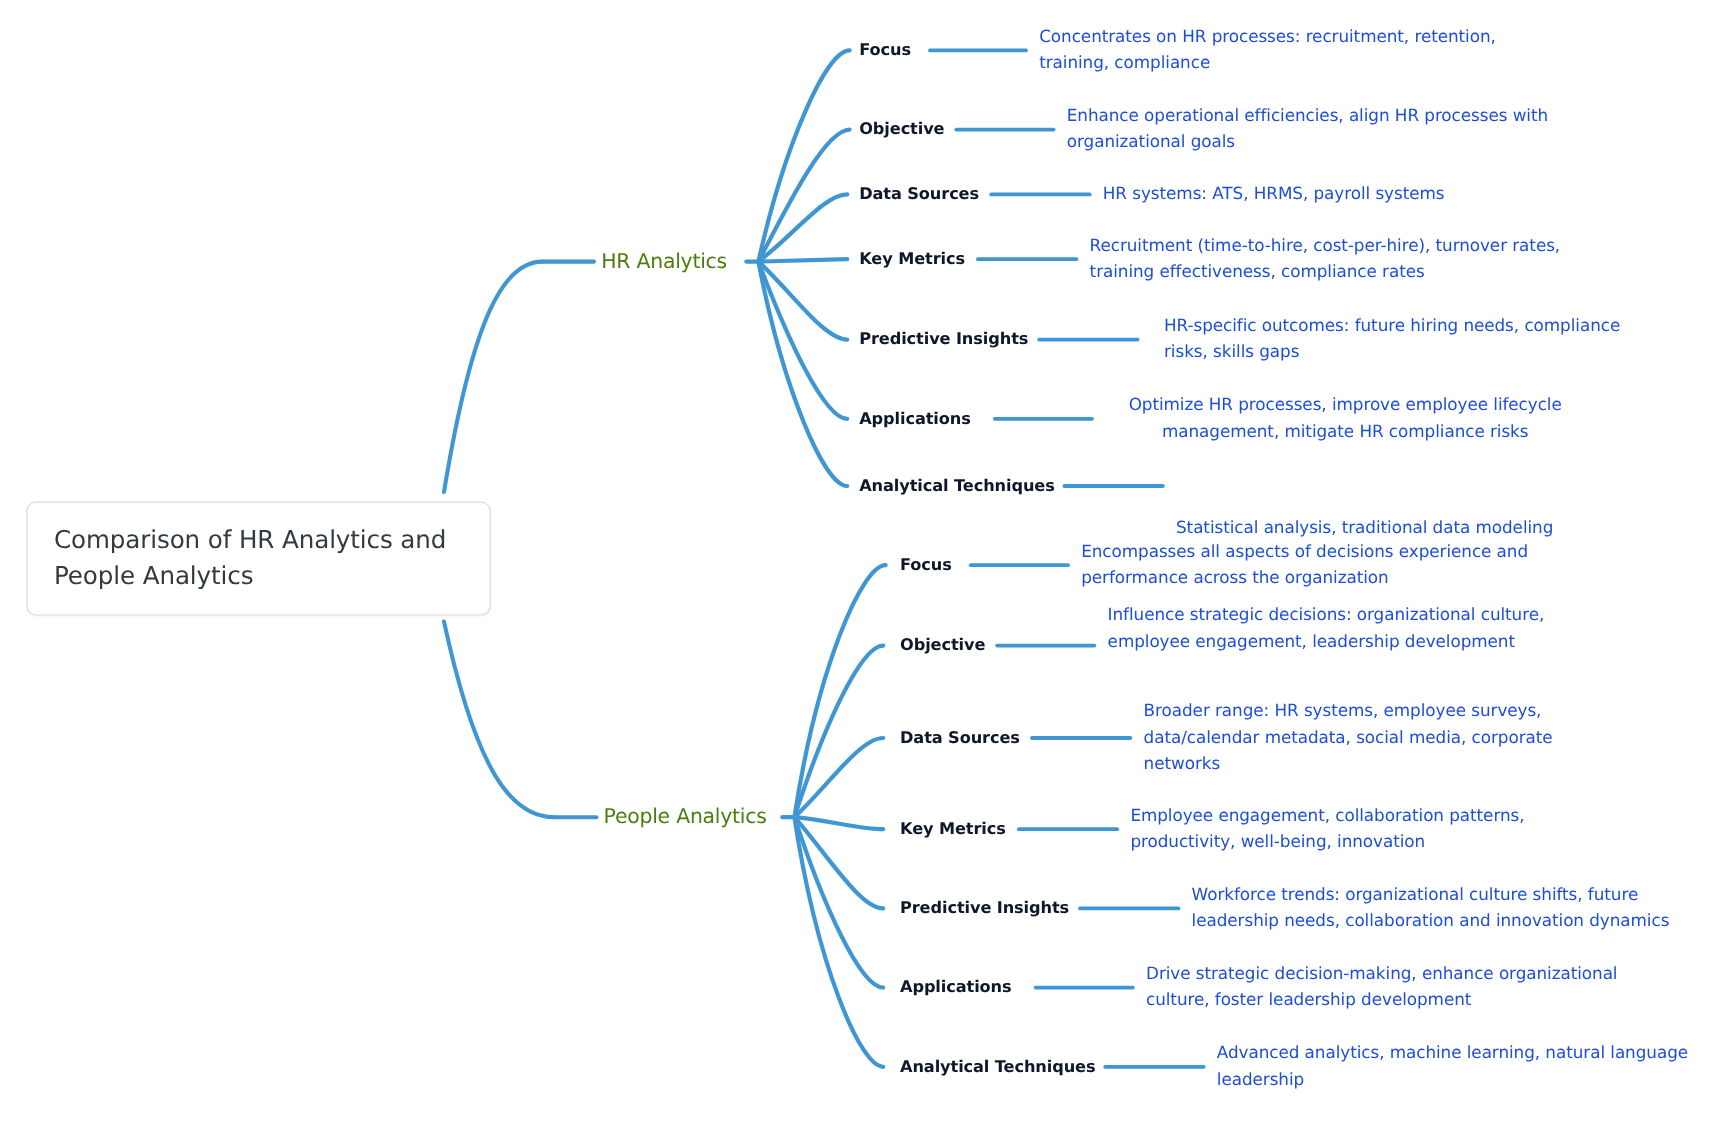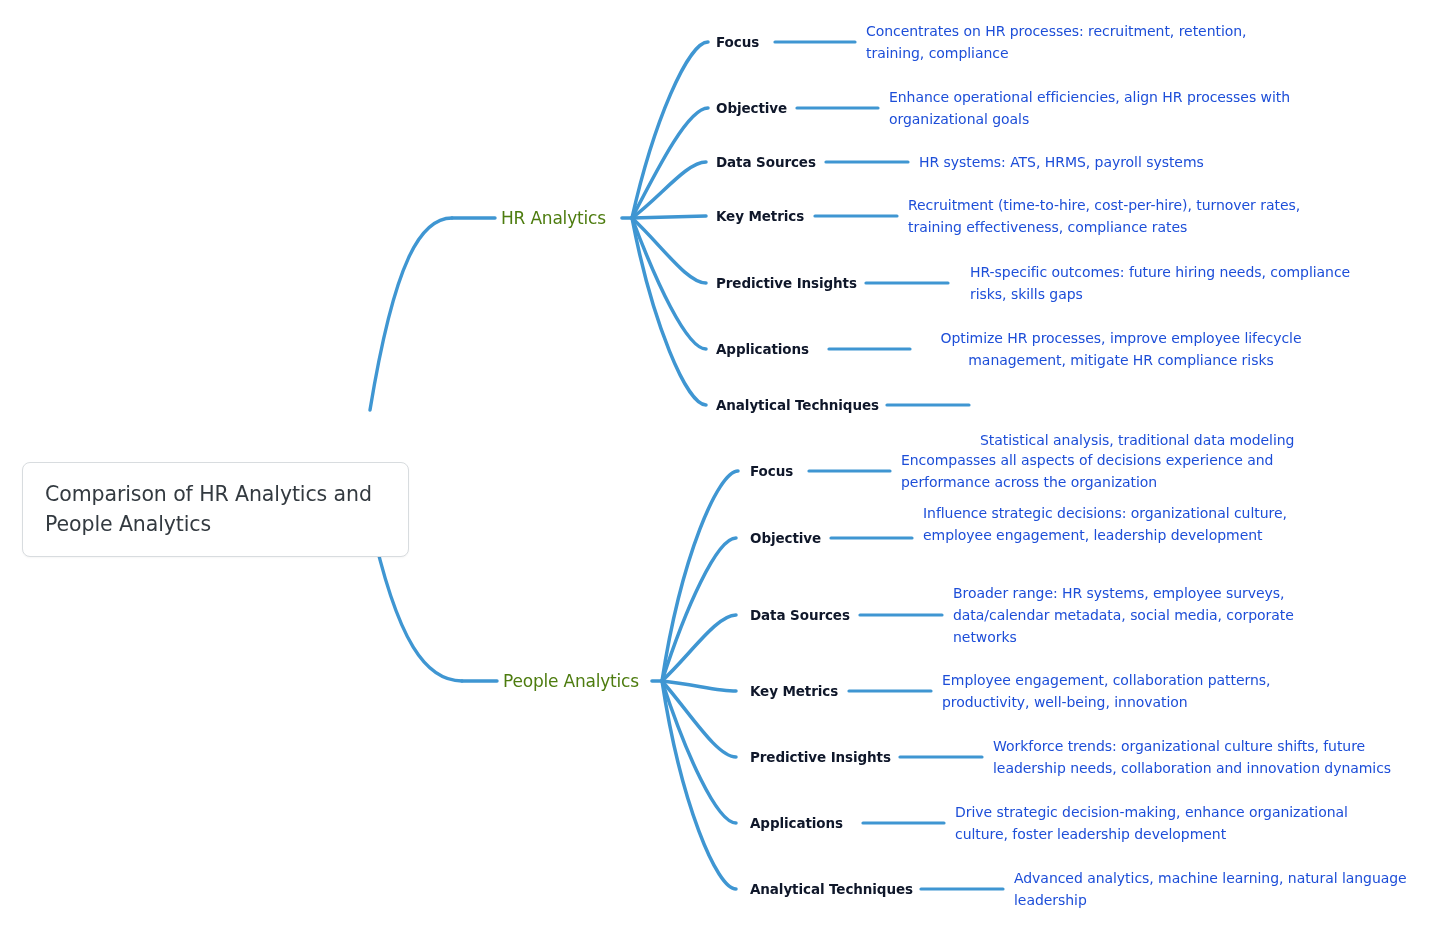--- a/index.html
+++ b/index.html
@@ -31,21 +31,20 @@
   .root-node {
     position: absolute;
     box-sizing: border-box;
     background: #ffffff;
     border: 1px solid #d8dcdf;
     border-radius: 8px;
     display: flex;
     align-items: center;
     padding: 5px 22px;
     box-shadow: 0 1px 2px rgba(0,0,0,0.04);
-    margin-top: 44px;
   }
   .root-label {
     font-size: 20.5px;
     line-height: 1.45;
     color: #333a40;
     font-family: "DejaVu Sans", sans-serif;
     letter-spacing: -0.1px;
   }
   .branch-label {
     position: absolute;

